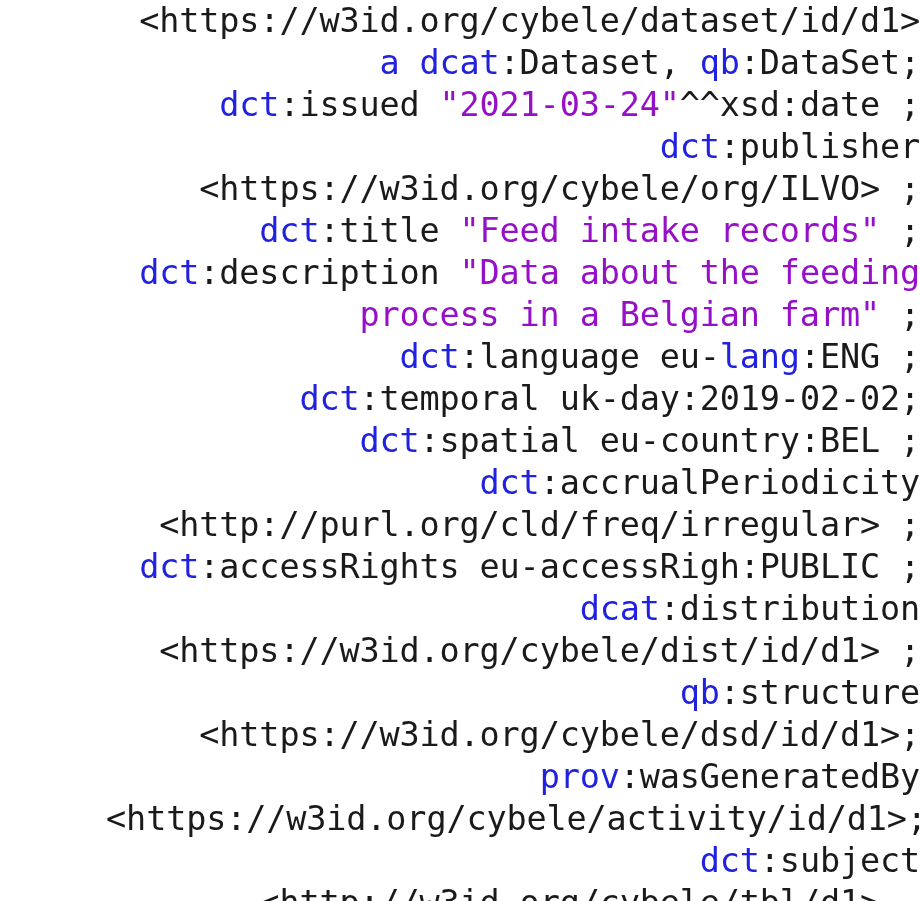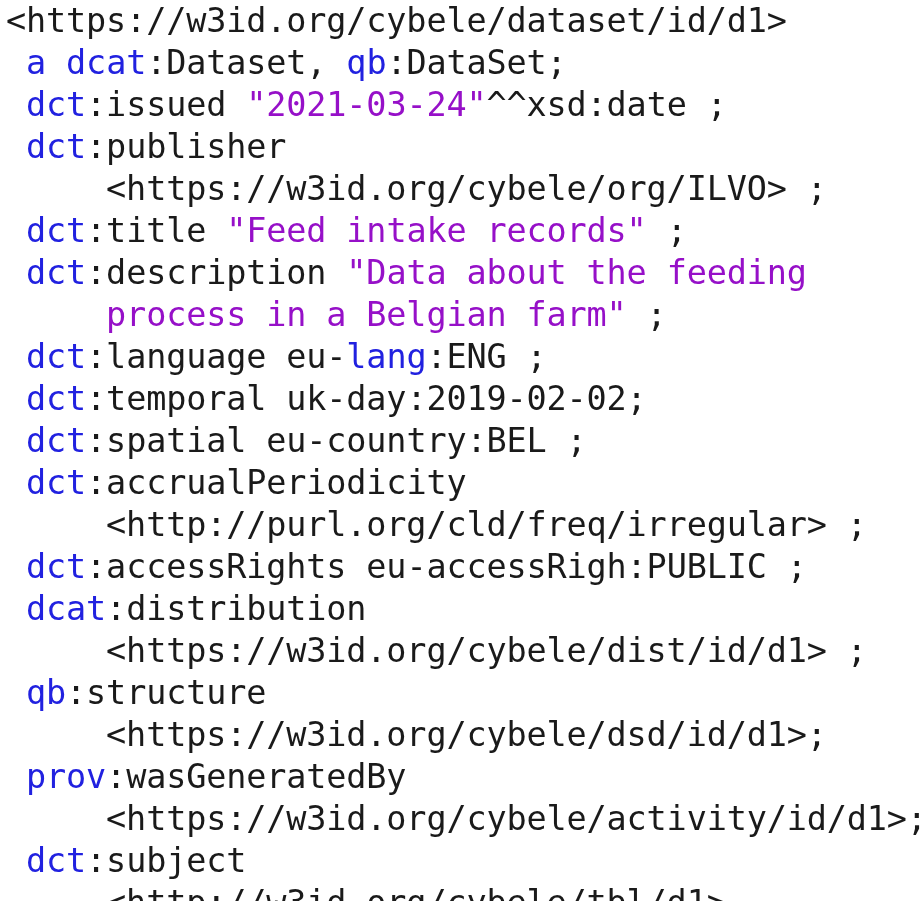--- a/index.html
+++ b/index.html
@@ -23,20 +23,21 @@
     display: block;
     white-space: pre;
     font-family: "DejaVu Sans Mono", "Liberation Mono", monospace;
     font-size: 33.5px;
     line-height: 42px;
     height: 42px;
     letter-spacing: -0.15px;
     color: #1a1a1a;
     padding-left: 6px;
     box-sizing: border-box;
+    text-align: right;
   }
   .tok {
     white-space: pre;
     font-family: inherit;
     font-size: inherit;
   }
   .tok-prefix  { color: #2121e0; }
   .tok-literal { color: #9610c8; }
   .tok-plain   { color: #1a1a1a; }
 </style>

